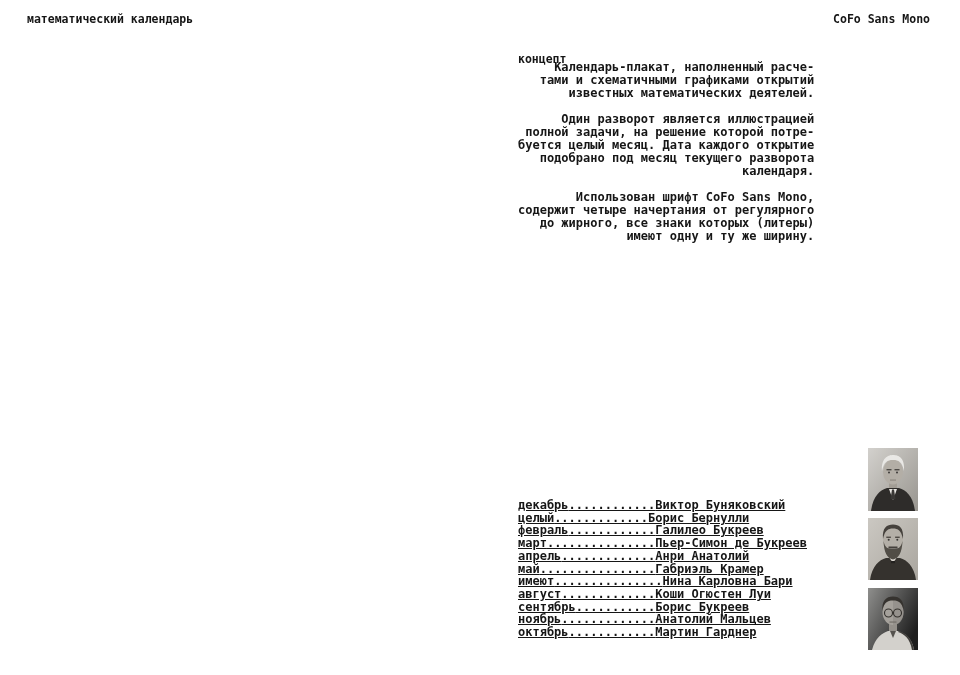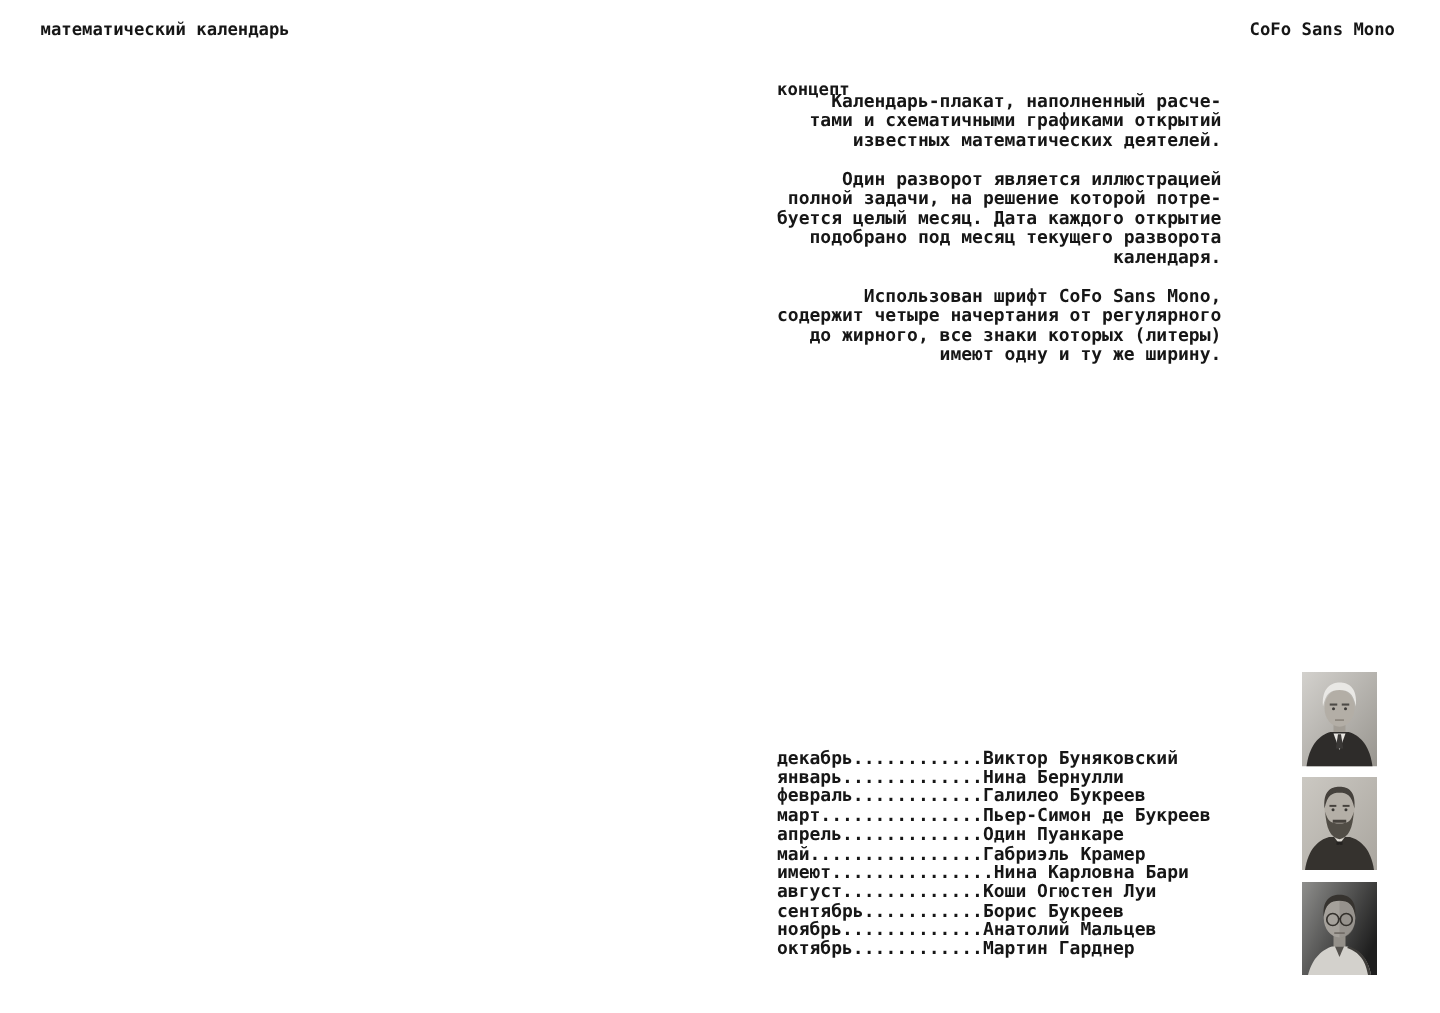--- a/index.html
+++ b/index.html
@@ -37,20 +37,21 @@
     white-space: pre;
     text-align: right;
   }
 
   .calendar-list {
     position: absolute;
     left: 518px;
     top: 499px;
     font-size: 12px;
     line-height: 12.7px;
+    text-decoration: underline;
   }
   .cal-row { white-space: pre; }
 
   figure.portrait {
     position: absolute;
     left: 868px;
     width: 50px;
     margin: 0;
     padding: 0;
   }
@@ -80,24 +81,24 @@
 подобрано под месяц текущего разворота
 календаря.</p>
     <p>Использован шрифт CoFo Sans Mono,
 содержит четыре начертания от регулярного
 до жирного, все знаки которых (литеры)
 имеют одну и ту же ширину.</p>
   </div>
 
   <div class="calendar-list">
       <div class="cal-row"><span>декабрь</span><span>............</span><span>Виктор Буняковский</span></div>
-      <div class="cal-row"><span>январь</span><span>.............</span><span>Нина Бернулли</span></div>
+      <div class="cal-row"><span>целый</span><span>.............</span><span>Борис Бернулли</span></div>
       <div class="cal-row"><span>февраль</span><span>............</span><span>Галилео Букреев</span></div>
       <div class="cal-row"><span>март</span><span>...............</span><span>Пьер-Симон де Букреев</span></div>
-      <div class="cal-row"><span>апрель</span><span>.............</span><span>Один Пуанкаре</span></div>
+      <div class="cal-row"><span>апрель</span><span>.............</span><span>Анри Анатолий</span></div>
       <div class="cal-row"><span>май</span><span>................</span><span>Габриэль Крамер</span></div>
       <div class="cal-row"><span>имеют</span><span>...............</span><span>Нина Карловна Бари</span></div>
       <div class="cal-row"><span>август</span><span>.............</span><span>Коши Огюстен Луи</span></div>
       <div class="cal-row"><span>сентябрь</span><span>...........</span><span>Борис Букреев</span></div>
       <div class="cal-row"><span>ноябрь</span><span>.............</span><span>Анатолий Мальцев</span></div>
       <div class="cal-row"><span>октябрь</span><span>............</span><span>Мартин Гарднер</span></div>
     </div>
 
   <figure class="portrait portrait-1">
     <svg viewBox="0 0 50 63">

